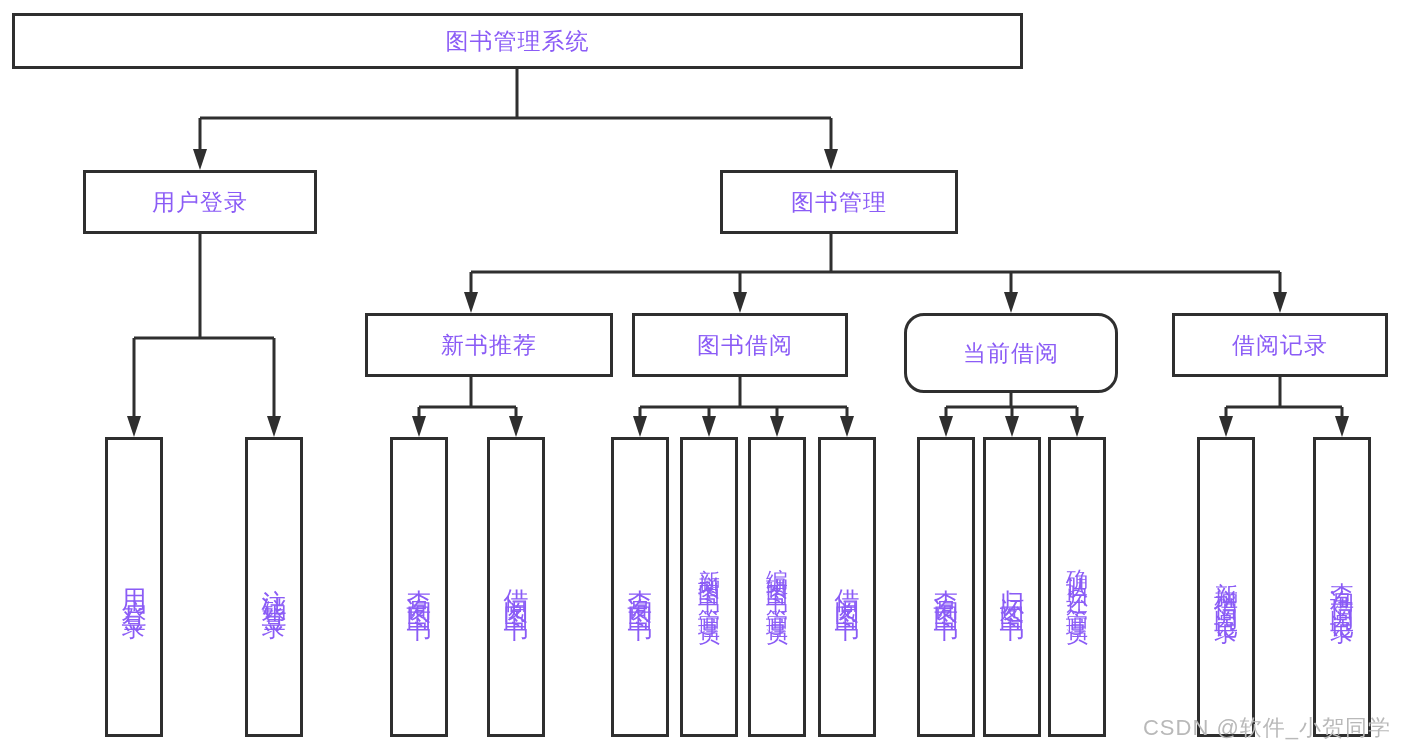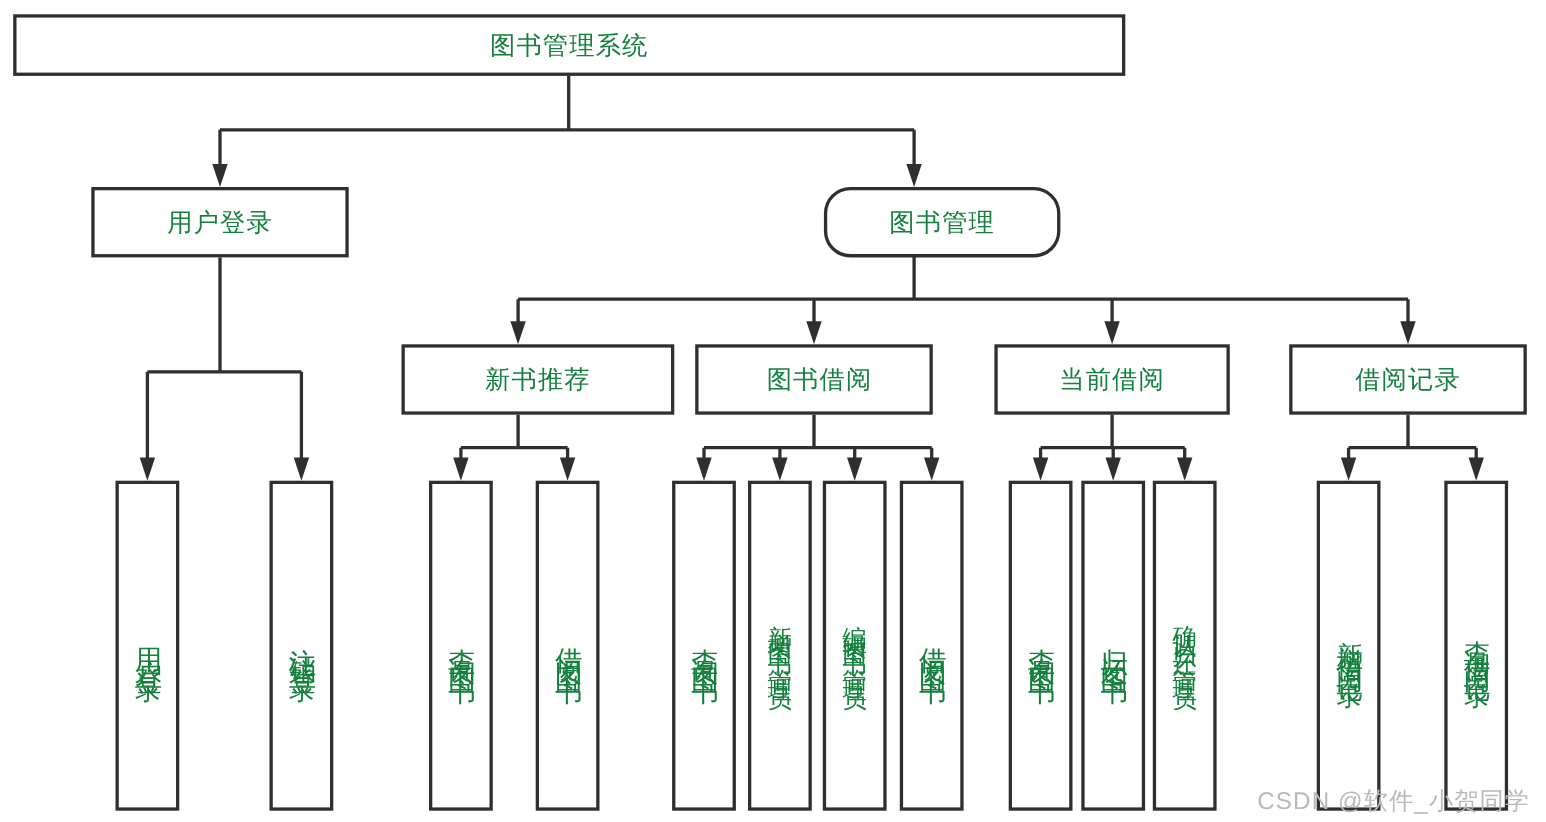--- a/index.html
+++ b/index.html
@@ -24,33 +24,33 @@
   }
   .node {
     position: absolute;
     box-sizing: border-box;
     background: #ffffff;
     border: 3px solid #2f2f2f;
     display: flex;
     align-items: center;
     justify-content: center;
     z-index: 1;
-    color: #15803d;
+    color: #8b5cf6;
   }
   .node.h-label {
     font-size: 23px;
     letter-spacing: 1px;
     white-space: nowrap;
   }
   .node.root-box   { left: 12px;  top: 13px;  width: 1011px; height: 56px; }
   .node.lvl2-a     { left: 83px;  top: 170px; width: 234px;  height: 64px; }
-  .node.lvl2-b     { left: 749px; top: 170px; width: 215px;  height: 64px; border-radius: 24px; }
+  .node.lvl2-b     { left: 720px; top: 170px; width: 238px;  height: 64px; }
   .node.lvl3-a     { left: 365px; top: 313px; width: 248px;  height: 64px; }
   .node.lvl3-b     { left: 632px; top: 313px; width: 216px;  height: 64px; padding-left: 10px; }
-  .node.lvl3-c     { left: 904px; top: 313px; width: 214px;  height: 64px; }
+  .node.lvl3-c     { left: 904px; top: 313px; width: 214px;  height: 80px; border-radius: 20px; }
   .node.lvl3-d     { left: 1172px;top: 313px; width: 216px;  height: 64px; }
   .node.leaf {
     top: 437px;
     width: 58px;
     height: 300px;
   }
   .leaf > span {
     writing-mode: vertical-rl;
     text-orientation: mixed;
     font-size: 25px;

